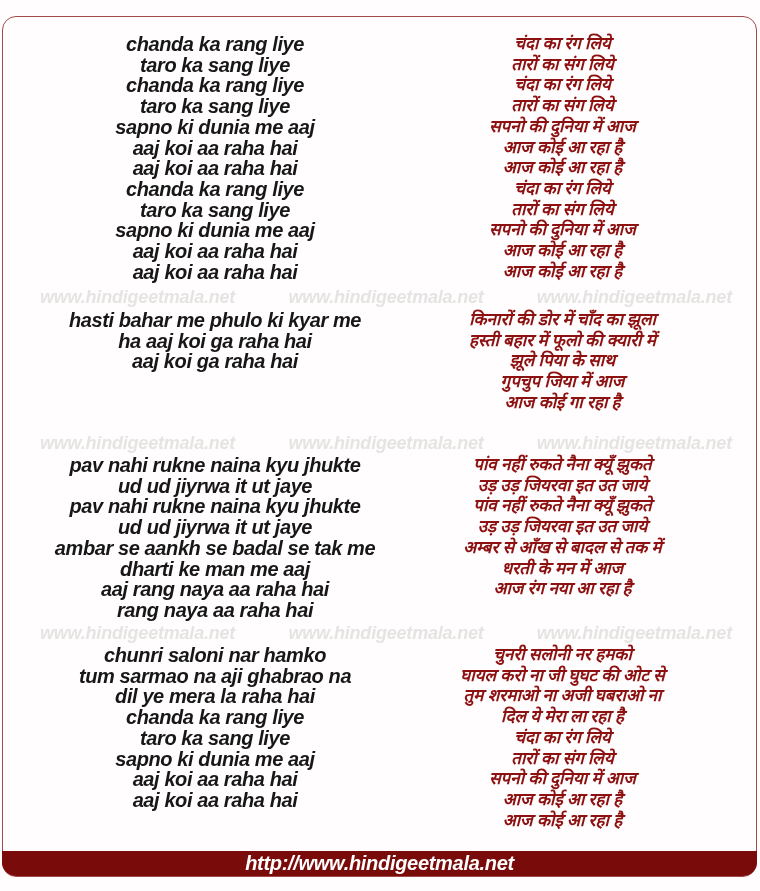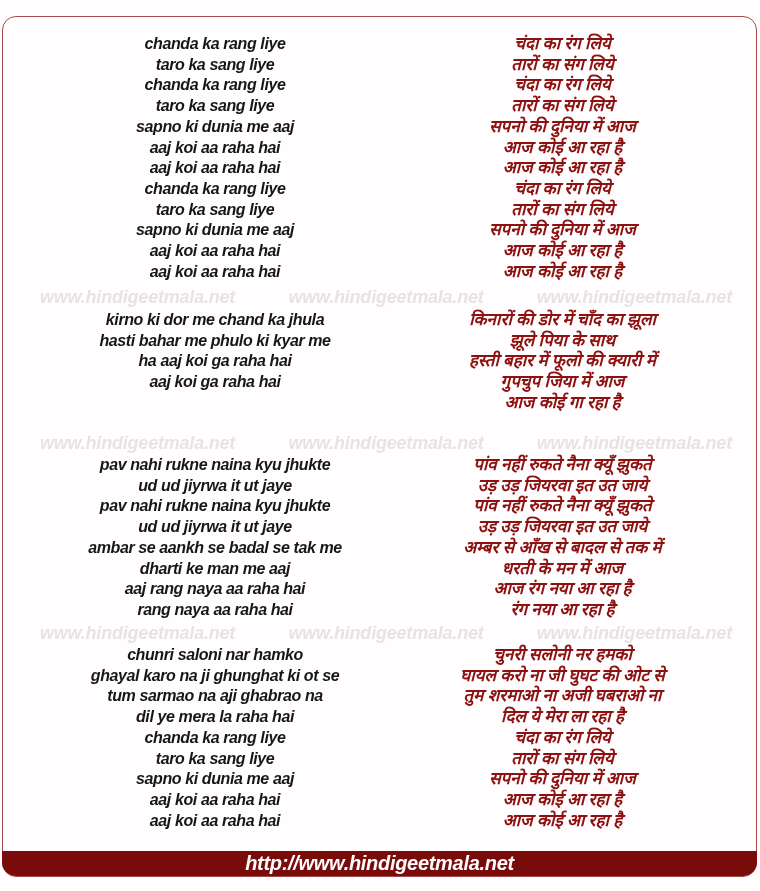--- a/index.html
+++ b/index.html
@@ -19,21 +19,21 @@
     border:1px solid var(--border,#a34a4a);
     border-radius:14px;
     pointer-events:none;
   }
   
   .stanza{position:absolute;left:0;width:760px;}
   .col{position:absolute;top:0;text-align:center;}
   .col.latin{
     left:0;width:430px;
     color:var(--latin_text,#171717);
-    font-style:italic;font-weight:700;font-size:16px;
+    font-style:italic;font-weight:700;font-size:20px;
     letter-spacing:-0.4px;line-height:20.7px;
   }
   .col.hindi{
     left:430px;width:265px;
     color:var(--hindi_text,#8e1111);
     font-style:italic;font-weight:600;font-size:17px;
     line-height:20.7px;
     font-family:"Liberation Serif",serif;
   }
   .line{white-space:nowrap;}
@@ -102,29 +102,28 @@
   </section>
 
   <div class="wm" style="top:287px">
       <span>www.hindigeetmala.net</span>
       <span>www.hindigeetmala.net</span>
       <span>www.hindigeetmala.net</span>
     </div>
 
   <section class="stanza" style="top:310px">
     <div class="col latin">
-        <div class="line">kirno ki dor me chand ka jhula</div>
         <div class="line">hasti bahar me phulo ki kyar me</div>
         <div class="line">ha aaj koi ga raha hai</div>
         <div class="line">aaj koi ga raha hai</div>
       </div>
     <div class="col hindi">
         <div class="line">किनारों की डोर में चाँद का झूला</div>
+        <div class="line">हस्ती बहार में फूलो की क्यारी में</div>
         <div class="line">झूले पिया के साथ</div>
-        <div class="line">हस्ती बहार में फूलो की क्यारी में</div>
         <div class="line">गुपचुप जिया में आज</div>
         <div class="line">आज कोई गा रहा है</div>
       </div>
   </section>
 
   <div class="wm" style="top:433px">
       <span>www.hindigeetmala.net</span>
       <span>www.hindigeetmala.net</span>
       <span>www.hindigeetmala.net</span>
     </div>
@@ -141,34 +140,32 @@
         <div class="line">rang naya aa raha hai</div>
       </div>
     <div class="col hindi">
         <div class="line">पांव नहीं रुकते नैना क्यूँ झुकते</div>
         <div class="line">उड़ उड़ जियरवा इत उत जाये</div>
         <div class="line">पांव नहीं रुकते नैना क्यूँ झुकते</div>
         <div class="line">उड़ उड़ जियरवा इत उत जाये</div>
         <div class="line">अम्बर से आँख से बादल से तक में</div>
         <div class="line">धरती के मन में आज</div>
         <div class="line">आज रंग नया आ रहा है</div>
-        <div class="line">रंग नया आ रहा है</div>
       </div>
   </section>
 
   <div class="wm" style="top:623px">
       <span>www.hindigeetmala.net</span>
       <span>www.hindigeetmala.net</span>
       <span>www.hindigeetmala.net</span>
     </div>
 
   <section class="stanza" style="top:645px">
     <div class="col latin">
         <div class="line">chunri saloni nar hamko</div>
-        <div class="line">ghayal karo na ji ghunghat ki ot se</div>
         <div class="line">tum sarmao na aji ghabrao na</div>
         <div class="line">dil ye mera la raha hai</div>
         <div class="line">chanda ka rang liye</div>
         <div class="line">taro ka sang liye</div>
         <div class="line">sapno ki dunia me aaj</div>
         <div class="line">aaj koi aa raha hai</div>
         <div class="line">aaj koi aa raha hai</div>
       </div>
     <div class="col hindi">
         <div class="line">चुनरी सलोनी नर हमको</div>

